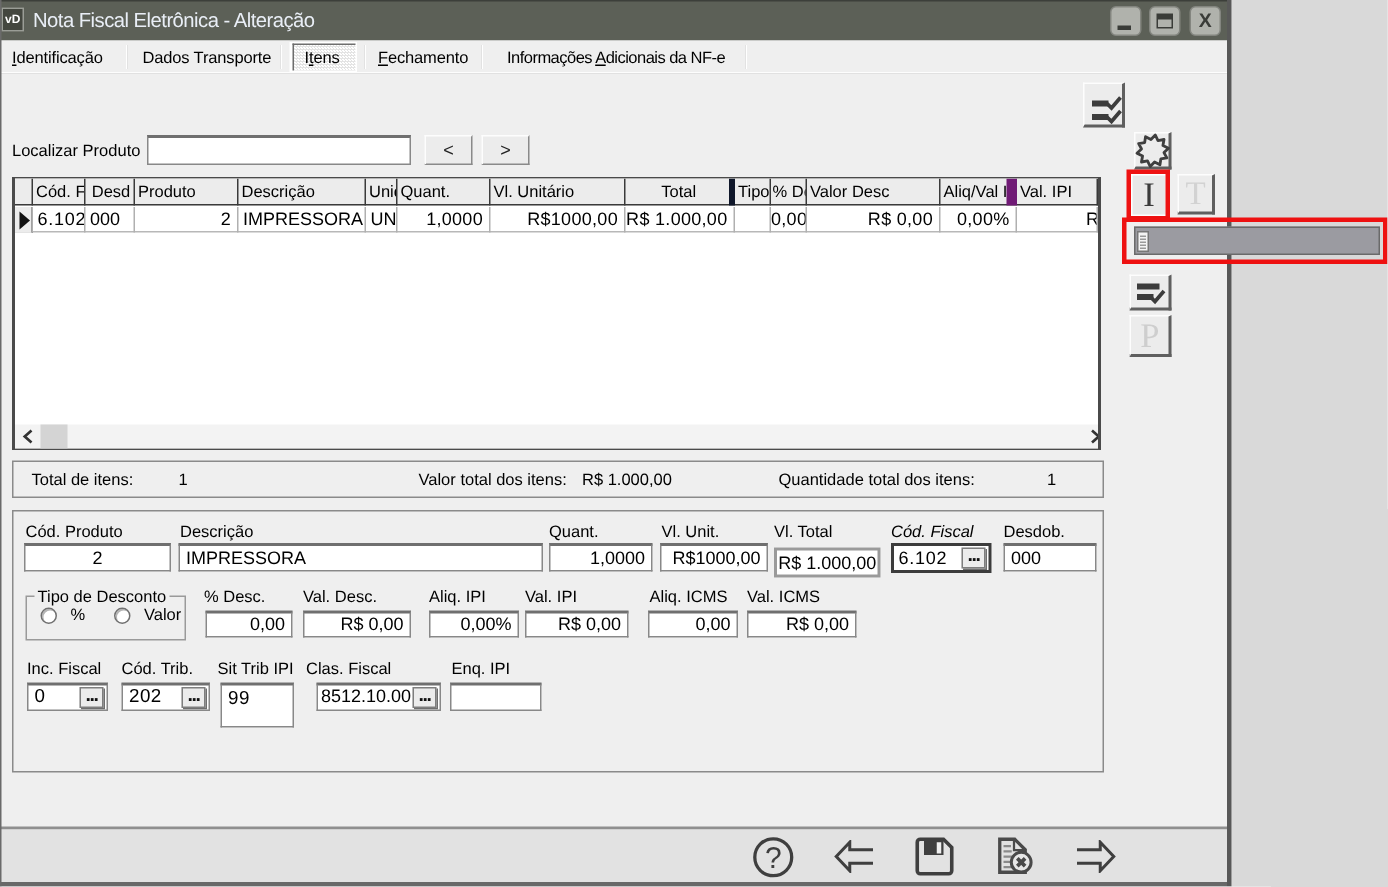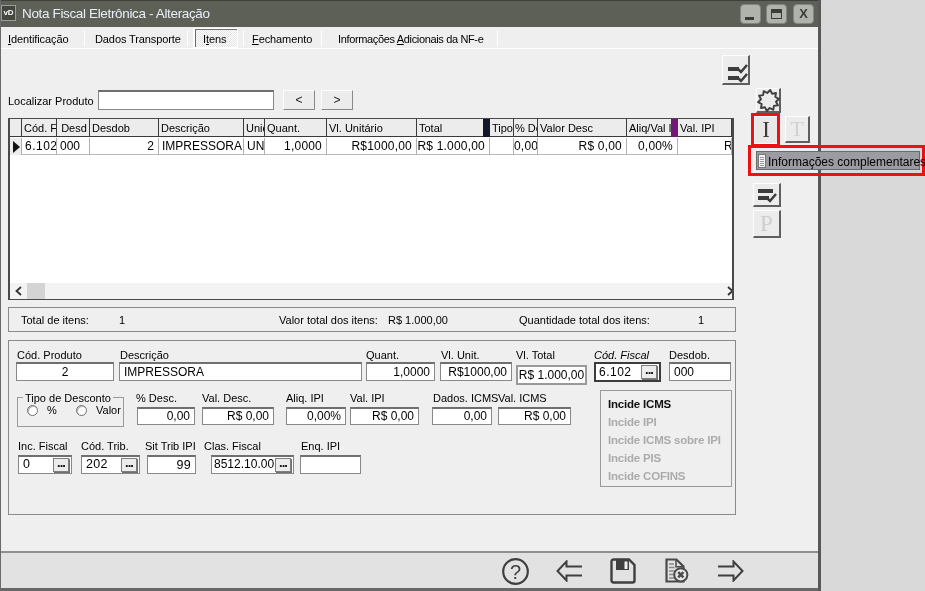--- a/index.html
+++ b/index.html
@@ -64,26 +64,26 @@
   <div class="field" style="left:98px;top:90px;width:176px;height:20px;"></div>
   <div class="abs" style="left:283px;top:90px;width:32px;height:20px;background:#ececec;border:1px solid #8a8a8a;border-top-color:#fdfdfd;border-left-color:#fdfdfd;text-align:center;font-size:12px;line-height:18px;color:#222;">&lt;</div>
   <div class="abs" style="left:321px;top:90px;width:32px;height:20px;background:#ececec;border:1px solid #8a8a8a;border-top-color:#fdfdfd;border-left-color:#fdfdfd;text-align:center;font-size:12px;line-height:18px;color:#222;">&gt;</div>
 
   <div class="abs" style="left:8px;top:118px;width:726px;height:182px;background:#fff;border:2px solid #4a4a4a;border-top:1px solid #4a4a4a;border-bottom:1px solid #4a4a4a;overflow:hidden;">
 
     <div class="abs" id="ghead" style="left:0;top:0;width:722px;height:18px;background:#ececec;border-bottom:1px solid #3a3a3a;font-size:11px;">
       <div class="abs" style="left:0px;top:0;width:12px;height:18px;border-right:1px solid #3a3a3a;line-height:18px;padding-left:2px;overflow:hidden;white-space:nowrap;"></div>
       <div class="abs" style="left:12px;top:0;width:35px;height:18px;border-right:1px solid #3a3a3a;line-height:18px;padding-left:2px;overflow:hidden;white-space:nowrap;">Cód. Fis</div>
       <div class="abs" style="left:47px;top:0;width:33px;height:18px;border-right:1px solid #3a3a3a;line-height:18px;padding-left:2px;overflow:hidden;white-space:nowrap;text-align:center;">Desd</div>
-      <div class="abs" style="left:80px;top:0;width:69px;height:18px;border-right:1px solid #3a3a3a;line-height:18px;padding-left:2px;overflow:hidden;white-space:nowrap;">Desdob</div>
+      <div class="abs" style="left:80px;top:0;width:69px;height:18px;border-right:1px solid #3a3a3a;line-height:18px;padding-left:2px;overflow:hidden;white-space:nowrap;">Produto</div>
       <div class="abs" style="left:149px;top:0;width:85px;height:18px;border-right:1px solid #3a3a3a;line-height:18px;padding-left:2px;overflow:hidden;white-space:nowrap;">Descrição</div>
       <div class="abs" style="left:234px;top:0;width:21px;height:18px;border-right:1px solid #3a3a3a;line-height:18px;padding-left:2px;overflow:hidden;white-space:nowrap;">Unid</div>
       <div class="abs" style="left:255px;top:0;width:62px;height:18px;border-right:1px solid #3a3a3a;line-height:18px;padding-left:2px;overflow:hidden;white-space:nowrap;">Quant.</div>
       <div class="abs" style="left:317px;top:0;width:90px;height:18px;border-right:1px solid #3a3a3a;line-height:18px;padding-left:2px;overflow:hidden;white-space:nowrap;">Vl. Unitário</div>
-      <div class="abs" style="left:407px;top:0;width:73px;height:18px;border-right:7px solid #0f172a;line-height:18px;padding-left:2px;overflow:hidden;white-space:nowrap;">Total</div>
+      <div class="abs" style="left:407px;top:0;width:73px;height:18px;border-right:4px solid #0f172a;line-height:18px;padding-left:2px;overflow:hidden;white-space:nowrap;text-align:center;">Total</div>
       <div class="abs" style="left:480px;top:0;width:24px;height:18px;border-right:1px solid #3a3a3a;line-height:18px;padding-left:2px;overflow:hidden;white-space:nowrap;">Tipo</div>
       <div class="abs" style="left:504px;top:0;width:24px;height:18px;border-right:1px solid #3a3a3a;line-height:18px;padding-left:1px;overflow:hidden;white-space:nowrap;">% De</div>
       <div class="abs" style="left:528px;top:0;width:89px;height:18px;border-right:1px solid #3a3a3a;line-height:18px;padding-left:2px;overflow:hidden;white-space:nowrap;">Valor Desc</div>
       <div class="abs" style="left:617px;top:0;width:51px;height:18px;border-right:7px solid #701a75;line-height:18px;padding-left:2px;overflow:hidden;white-space:nowrap;">Aliq/Val IP</div>
       <div class="abs" style="left:668px;top:0;width:54px;height:18px;border-right:1px solid #3a3a3a;line-height:18px;padding-left:2px;overflow:hidden;white-space:nowrap;">Val. IPI</div>
     </div>
 
     <div class="abs" id="grow" style="left:0;top:19px;width:722px;height:17px;background:#fff;border-bottom:1px solid #b8b8b8;font-size:12px;">
       <div class="abs" style="left:0;top:0;width:12px;height:17px;background:#ececec;border-right:1px solid #3a3a3a;"></div>
       <div class="abs" style="left:0px;top:0;width:12px;height:17px;border-right:1px solid #b0b0b0;line-height:17px;overflow:hidden;white-space:nowrap;">
@@ -146,43 +146,36 @@
     <div class="abs" style="left:8px;top:56px;width:107px;height:30px;border:1px solid #9a9a9a;"></div>
     <div class="lbl" style="left:14px;top:51px;background:#efefef;padding:0 2px;">Tipo de Desconto</div>
     <div class="abs" style="left:18px;top:64px;width:11px;height:11px;border:1px solid #707070;border-radius:50%;background:#fff;box-shadow:inset 1px 1px 0 #b5b5b5;"></div>
     <div class="lbl" style="left:38px;top:63px;">%</div>
     <div class="abs" style="left:67px;top:64px;width:11px;height:11px;border:1px solid #707070;border-radius:50%;background:#fff;box-shadow:inset 1px 1px 0 #b5b5b5;"></div>
     <div class="lbl" style="left:87px;top:63px;">Valor</div>
     <div class="lbl" style="left:127px;top:51px;">% Desc.</div>
     <div class="lbl" style="left:193px;top:51px;">Val. Desc.</div>
     <div class="lbl" style="left:277px;top:51px;">Aliq. IPI</div>
     <div class="lbl" style="left:341px;top:51px;">Val. IPI</div>
-    <div class="lbl" style="left:424px;top:51px;">Dados. ICMS</div>
+    <div class="lbl" style="left:424px;top:51px;">Aliq. ICMS</div>
     <div class="lbl" style="left:489px;top:51px;">Val. ICMS</div>
     <div class="field" style="left:128px;top:66px;width:58px;height:18px;text-align:right;line-height:15px;">0,00</div>
     <div class="field" style="left:193px;top:66px;width:72px;height:18px;text-align:right;line-height:15px;">R$ 0,00</div>
     <div class="field" style="left:277px;top:66px;width:60px;height:18px;text-align:right;line-height:15px;">0,00%</div>
     <div class="field" style="left:341px;top:66px;width:69px;height:18px;text-align:right;line-height:15px;">R$ 0,00</div>
     <div class="field" style="left:423px;top:66px;width:60px;height:18px;text-align:right;line-height:15px;">0,00</div>
     <div class="field" style="left:489px;top:66px;width:73px;height:18px;text-align:right;line-height:15px;">R$ 0,00</div>
-    <div class="abs" style="left:591px;top:49px;width:132px;height:97px;border:1px solid #9a9a9a;font-weight:bold;font-size:11.5px;letter-spacing:-0.2px;white-space:nowrap;">
-        <div class="abs" style="left:7px;top:7px;color:#111;">Incide ICMS</div>
-        <div class="abs" style="left:7px;top:25px;color:#ababab;">Incide IPI</div>
-        <div class="abs" style="left:7px;top:43px;color:#ababab;">Incide ICMS sobre IPI</div>
-        <div class="abs" style="left:7px;top:61px;color:#ababab;">Incide PIS</div>
-        <div class="abs" style="left:7px;top:79px;color:#ababab;">Incide COFINS</div>
-      </div>
     <div class="lbl" style="left:9px;top:99px;">Inc. Fiscal</div>
     <div class="lbl" style="left:72px;top:99px;">Cód. Trib.</div>
     <div class="lbl" style="left:136px;top:99px;">Sit Trib IPI</div>
     <div class="lbl" style="left:195px;top:99px;">Clas. Fiscal</div>
     <div class="lbl" style="left:292px;top:99px;">Enq. IPI</div>
     <div class="field" style="left:9px;top:114px;width:54px;height:19px;line-height:15px;font-size:12.5px;letter-spacing:0.3px;">0<div class="abs" style="right:2px;top:1px;width:16px;height:14px;background:#ececec;border:1px solid #7e7e7e;box-shadow:1px 1px 0 #6f6f6f;text-align:center;line-height:7px;font-size:13px;font-weight:bold;letter-spacing:-1px;color:#111;">...</div></div>
     <div class="field" style="left:72px;top:114px;width:59px;height:19px;line-height:15px;font-size:12.5px;letter-spacing:0.3px;">202<div class="abs" style="right:2px;top:1px;width:16px;height:14px;background:#ececec;border:1px solid #7e7e7e;box-shadow:1px 1px 0 #6f6f6f;text-align:center;line-height:7px;font-size:13px;font-weight:bold;letter-spacing:-1px;color:#111;">...</div></div>
-    <div class="field" style="left:138px;top:114px;width:49px;height:19px;line-height:16px;font-size:12.5px;letter-spacing:0.3px;text-align:right;">99</div>
+    <div class="field" style="left:138px;top:114px;width:49px;height:30px;line-height:16px;font-size:12.5px;letter-spacing:0.3px;">99</div>
     <div class="field" style="left:202px;top:114px;width:83px;height:19px;line-height:15px;font-size:12px;letter-spacing:0;padding:0 2px;">8512.10.00<div class="abs" style="right:2px;top:1px;width:16px;height:14px;background:#ececec;border:1px solid #7e7e7e;box-shadow:1px 1px 0 #6f6f6f;text-align:center;line-height:7px;font-size:13px;font-weight:bold;letter-spacing:-1px;color:#111;">...</div></div>
     <div class="field" style="left:291px;top:114px;width:61px;height:19px;line-height:16px;"></div>
   </div>
 
   <div class="abs" style="left:0;top:551px;width:818px;height:2px;background:#8f8f8f;"></div>
   <div class="abs" style="left:0;top:553px;width:818px;height:35px;background:#e2e2e2;"></div>
 
   <svg class="abs" style="left:501px;top:557px;" width="29" height="29" viewBox="0 0 29 29">
     <circle cx="14.5" cy="14.5" r="12.3" fill="none" stroke="#3f3f3f" stroke-width="2.2"></circle>
     <text x="14.5" y="21.5" font-family="Liberation Sans" font-size="20" fill="#3f3f3f" text-anchor="middle">?</text>
@@ -234,14 +227,13 @@
 <div class="abs" style="left:751px;top:113px;width:29px;height:34px;border:3px solid #ee1111;"></div>
 <div class="abs" style="left:748px;top:145px;width:177px;height:31px;border:3px solid #ee1111;"></div>
 <div class="abs" style="left:756px;top:151px;width:164px;height:19px;background:#9b9ba1;border:1px solid #6a6a6a;">
   <div class="abs" style="left:1px;top:2px;width:8px;height:14px;background:#f4f4f4;border:1px solid #777;">
     <div style="margin:2px 1px 0 1px;height:1px;background:#999;"></div>
     <div style="margin:1px 1px 0 1px;height:1px;background:#999;"></div>
     <div style="margin:1px 1px 0 1px;height:1px;background:#999;"></div>
     <div style="margin:1px 1px 0 1px;height:1px;background:#999;"></div>
     <div style="margin:1px 1px 0 1px;height:1px;background:#999;"></div>
   </div>
-  <div class="abs" style="left:11px;top:2.5px;font-size:12px;color:#000;white-space:nowrap;">Informações complementares</div>
 </div>
 
 </body></html>

